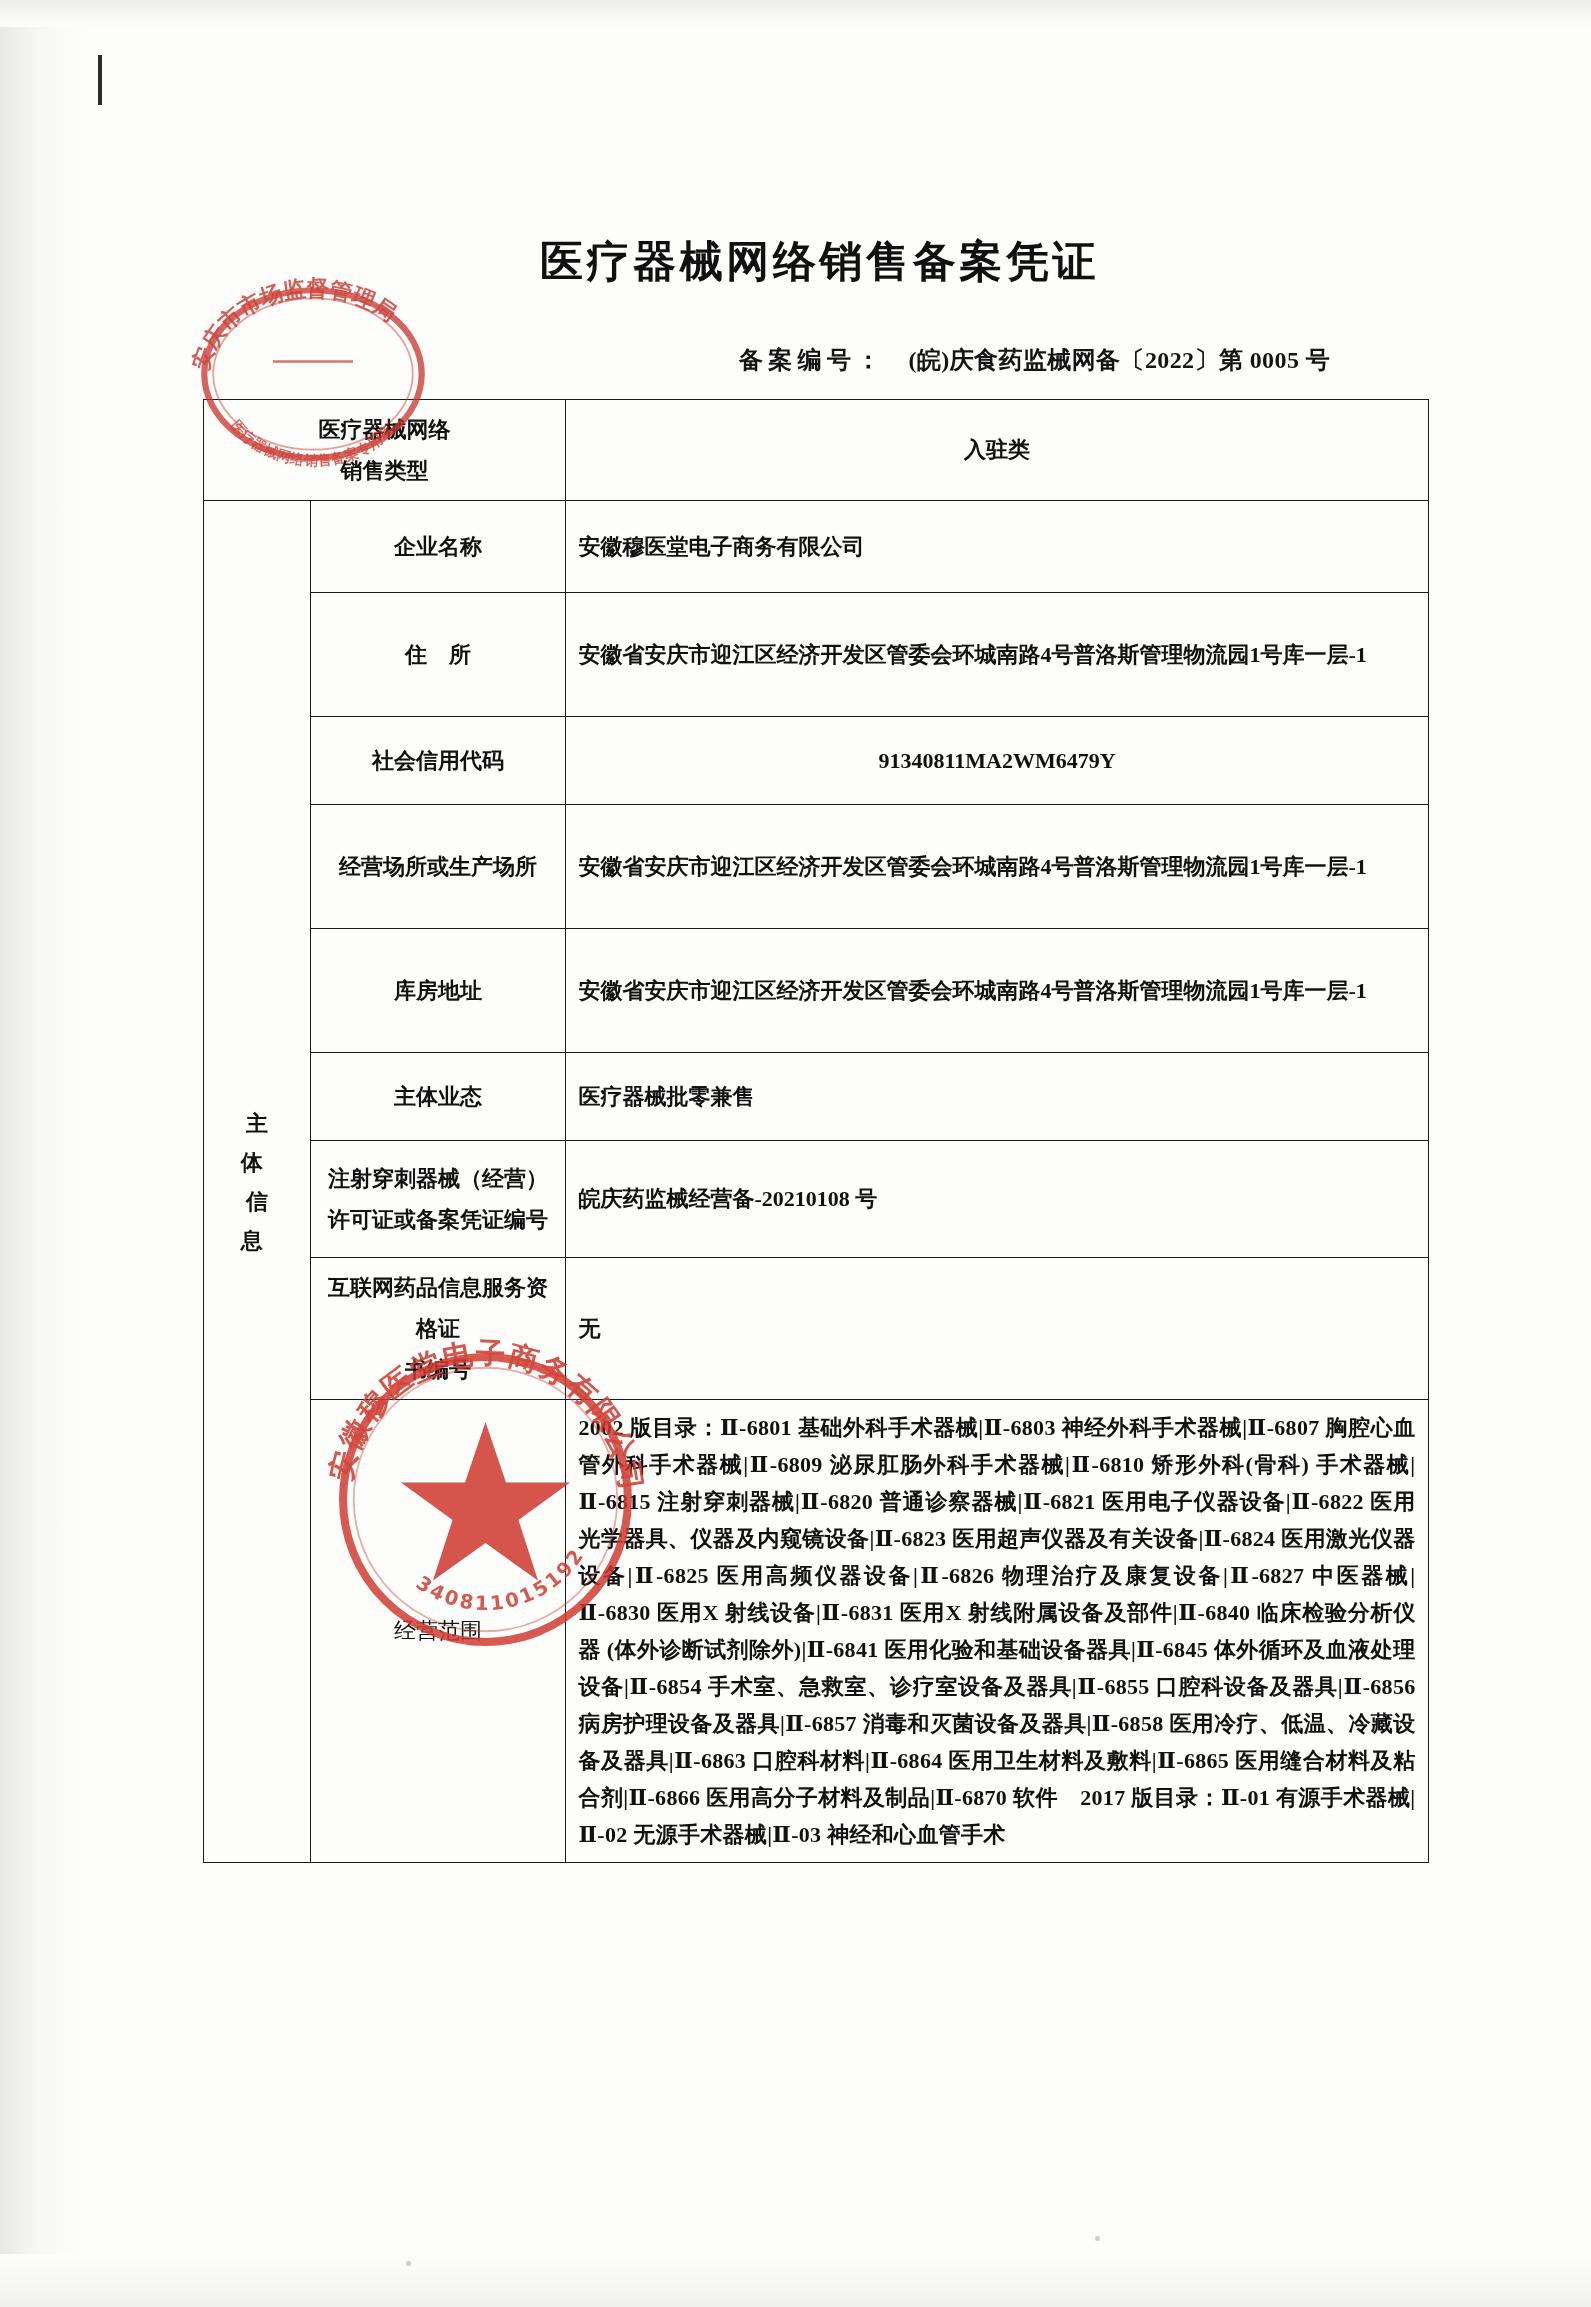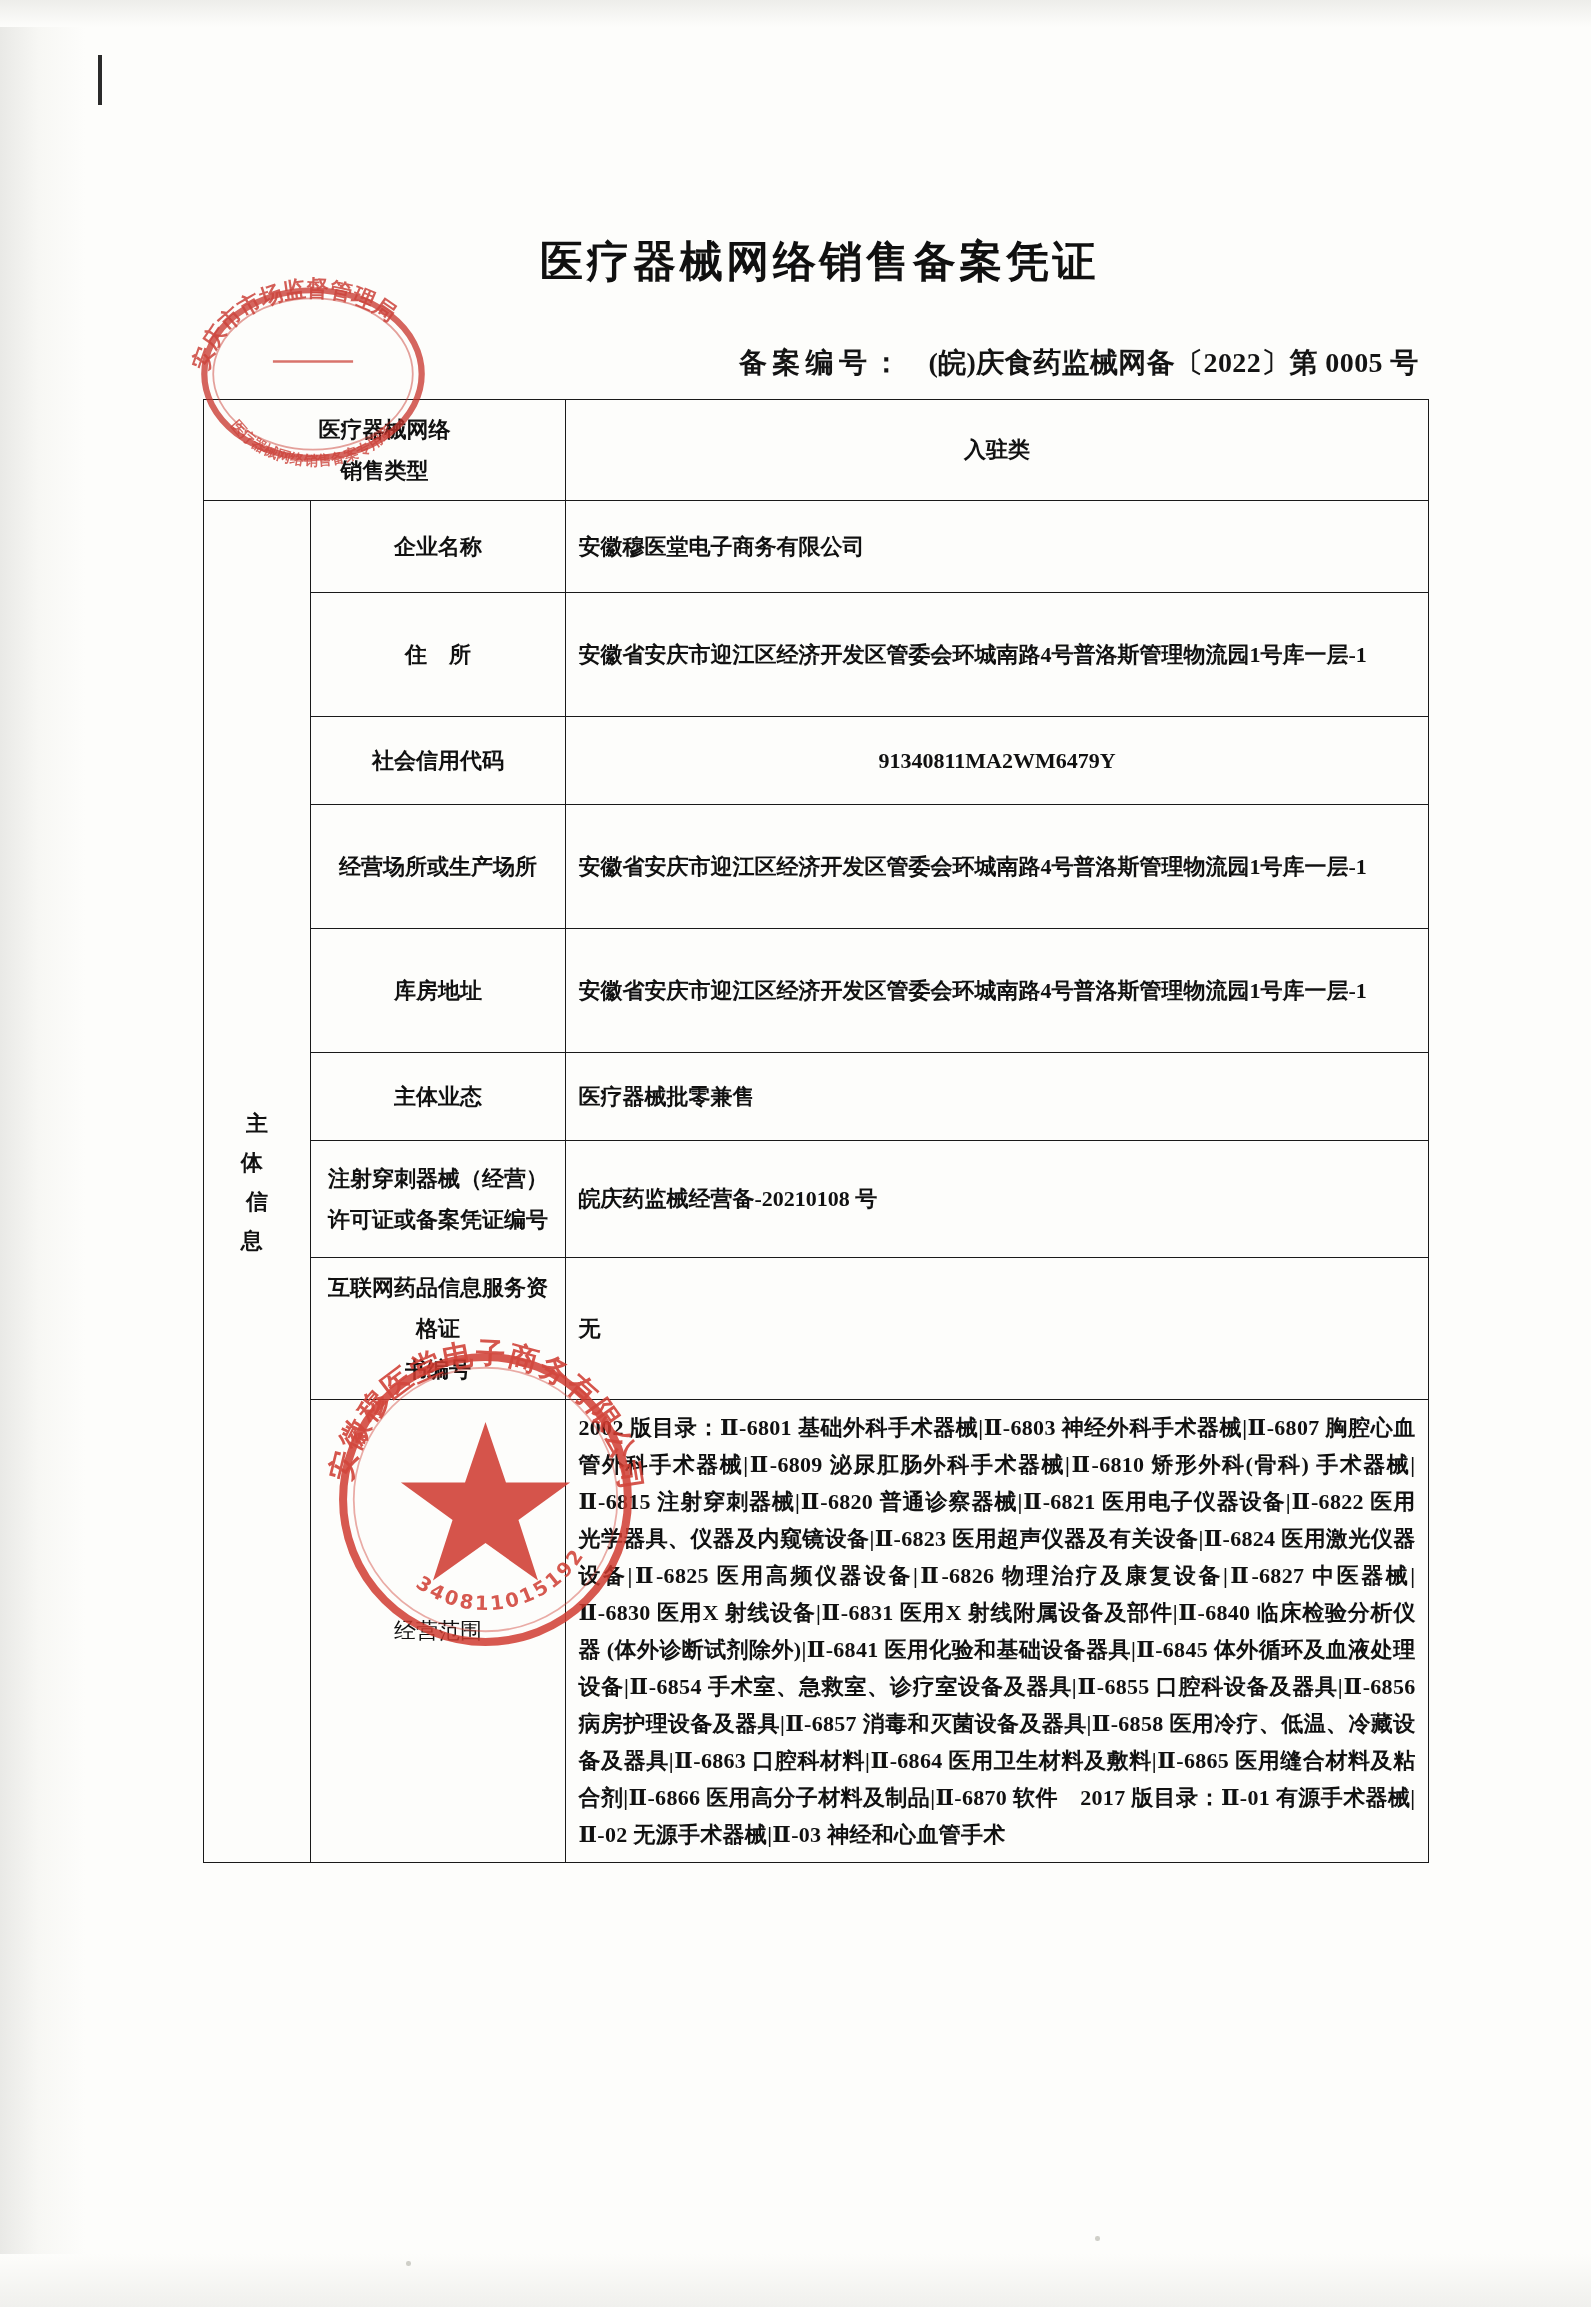--- a/index.html
+++ b/index.html
@@ -71,21 +71,21 @@
     font-size: 43px;
     letter-spacing: 3.6px;
     color: #101010;
     padding-left: 24px;
   }
 
   .record-no {
     position: absolute;
     left: 739px;
     top: 344px;
-    font-size: 28px;
+    font-size: 24px;
     font-weight: bold;
     color: #141414;
     white-space: nowrap;
     letter-spacing: 0.4px;
   }
   .record-no .label { margin-right: 23px; letter-spacing: 5.3px; }
 
   
   .tbl {
     position: absolute;

